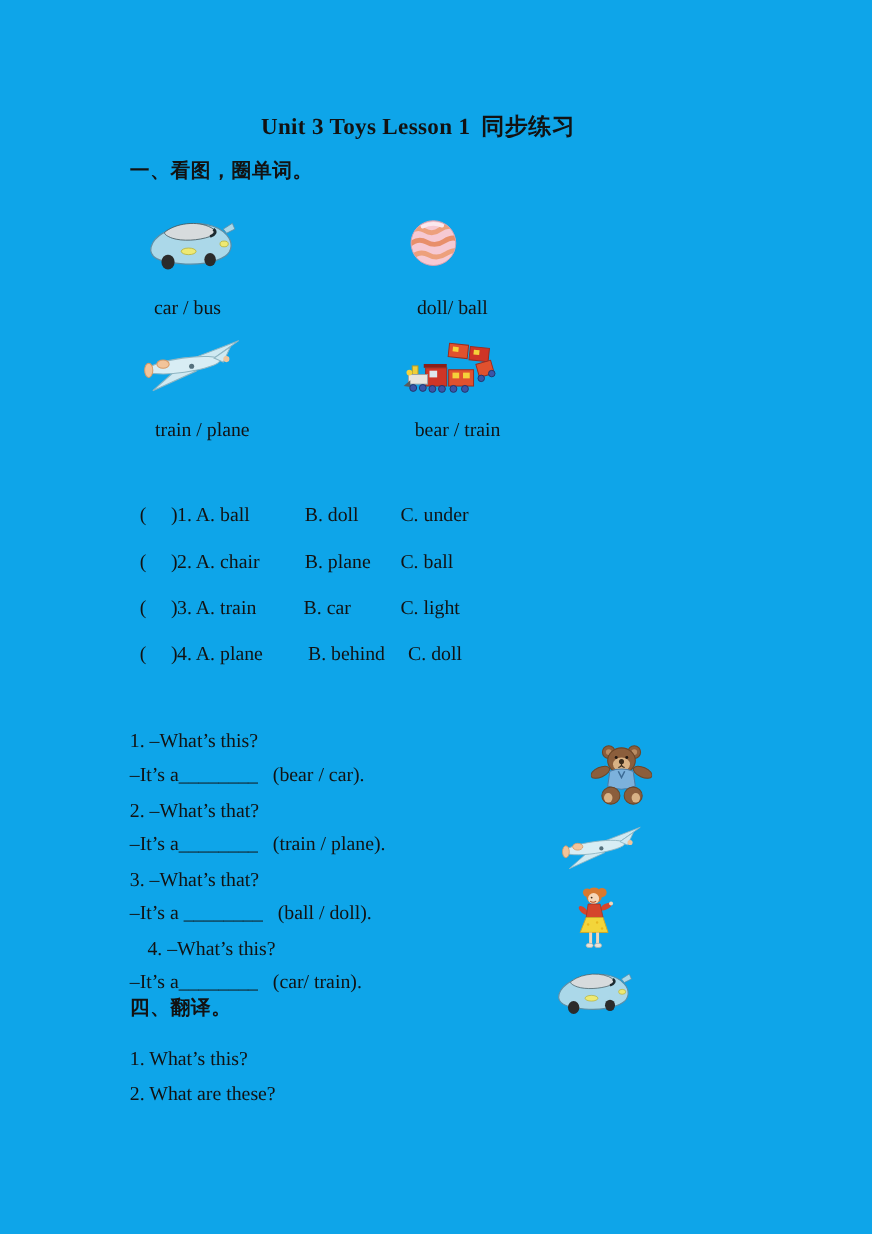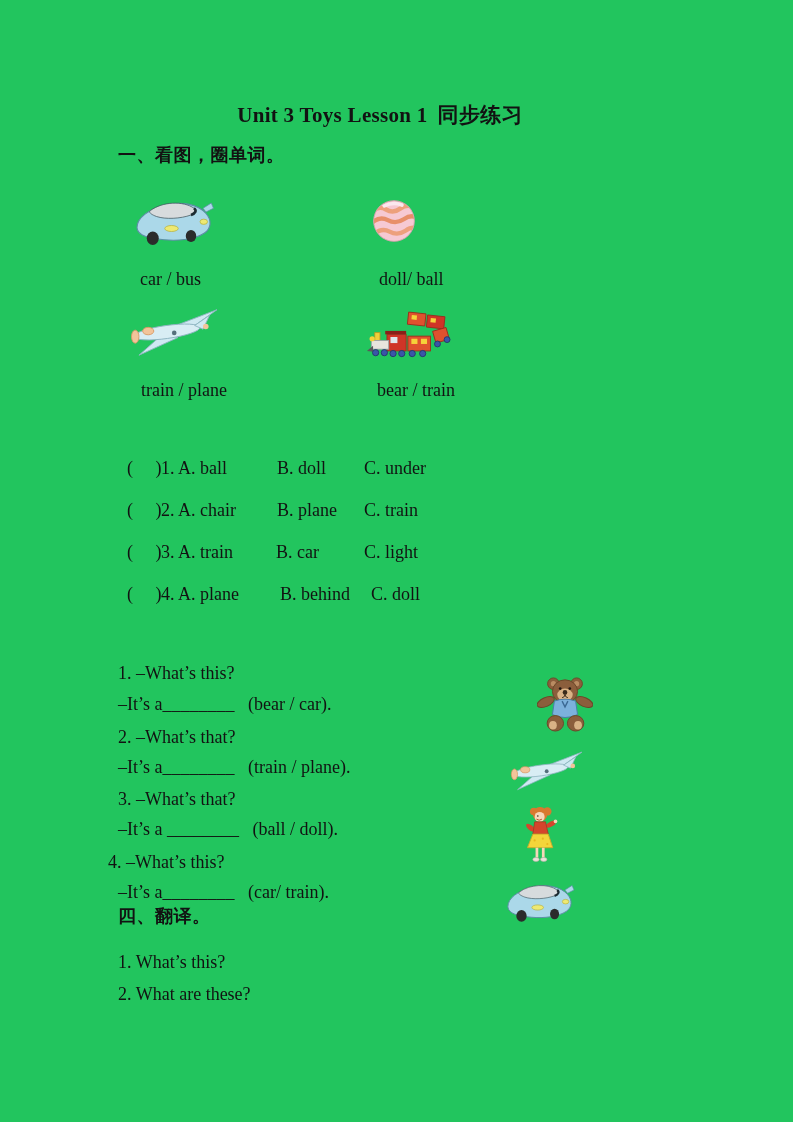--- a/index.html
+++ b/index.html
@@ -1,20 +1,20 @@
 <!DOCTYPE html>
 <html><head>
 <meta charset="utf-8">
 <style>
   html,body{margin:0;padding:0;background:#ffffff;}
   .page{
     position:relative;
     width:793px;
     height:1122px;
-    background:#22c55e;
+    background:#0ea5e9;
     font-family:"Liberation Serif", serif;
     color:#121212;
     overflow:hidden;
   }
   .abs{position:absolute;}
   .title{
     top:101px;left:0;width:760px;
     text-align:center;
     font-weight:bold;
     font-size:21px;
@@ -182,21 +182,21 @@
   <div class="abs row" style="top:458px;">
     <span class="abs body-text" style="left:127px;">(     )</span>
     <span class="abs body-text" style="left:161px;">1. A. ball</span>
     <span class="abs body-text" style="left:277px;">B. doll</span>
     <span class="abs body-text" style="left:364px;">C. under</span>
   </div>
   <div class="abs row" style="top:500px;">
     <span class="abs body-text" style="left:127px;">(     )</span>
     <span class="abs body-text" style="left:161px;">2. A. chair</span>
     <span class="abs body-text" style="left:277px;">B. plane</span>
-    <span class="abs body-text" style="left:364px;">C. train</span>
+    <span class="abs body-text" style="left:364px;">C. ball</span>
   </div>
   <div class="abs row" style="top:542px;">
     <span class="abs body-text" style="left:127px;">(     )</span>
     <span class="abs body-text" style="left:161px;">3. A. train</span>
     <span class="abs body-text" style="left:276px;">B. car</span>
     <span class="abs body-text" style="left:364px;">C. light</span>
   </div>
   <div class="abs row" style="top:584px;">
     <span class="abs body-text" style="left:127px;">(     )</span>
     <span class="abs body-text" style="left:161px;">4. A. plane</span>
@@ -204,21 +204,21 @@
     <span class="abs body-text" style="left:371px;">C. doll</span>
   </div>
 
 
   <div class="abs body-text" style="left:118px;top:663px;">1. –What’s this?</div>
   <div class="abs body-text" style="left:118px;top:694px;">–It’s a________   (bear / car).</div>
   <div class="abs body-text" style="left:118px;top:727px;">2. –What’s that?</div>
   <div class="abs body-text" style="left:118px;top:757px;">–It’s a________   (train / plane).</div>
   <div class="abs body-text" style="left:118px;top:789px;">3. –What’s that?</div>
   <div class="abs body-text" style="left:118px;top:819px;">–It’s a ________   (ball / doll).</div>
-  <div class="abs body-text" style="left:108px;top:852px;">4. –What’s this?</div>
+  <div class="abs body-text" style="left:134px;top:852px;">4. –What’s this?</div>
   <div class="abs body-text" style="left:118px;top:882px;">–It’s a________   (car/ train).</div>
 
   <svg class="abs" style="left:537px;top:675px;" width="56" height="58">
       <use href="#sym-bear"></use>
     </svg>
   <svg class="abs" style="left:506px;top:749px;" width="86" height="43">
       <use href="#sym-plane"></use>
     </svg>
   <svg class="abs" style="left:522px;top:806px;" width="38" height="58">
       <use href="#sym-doll"></use>

